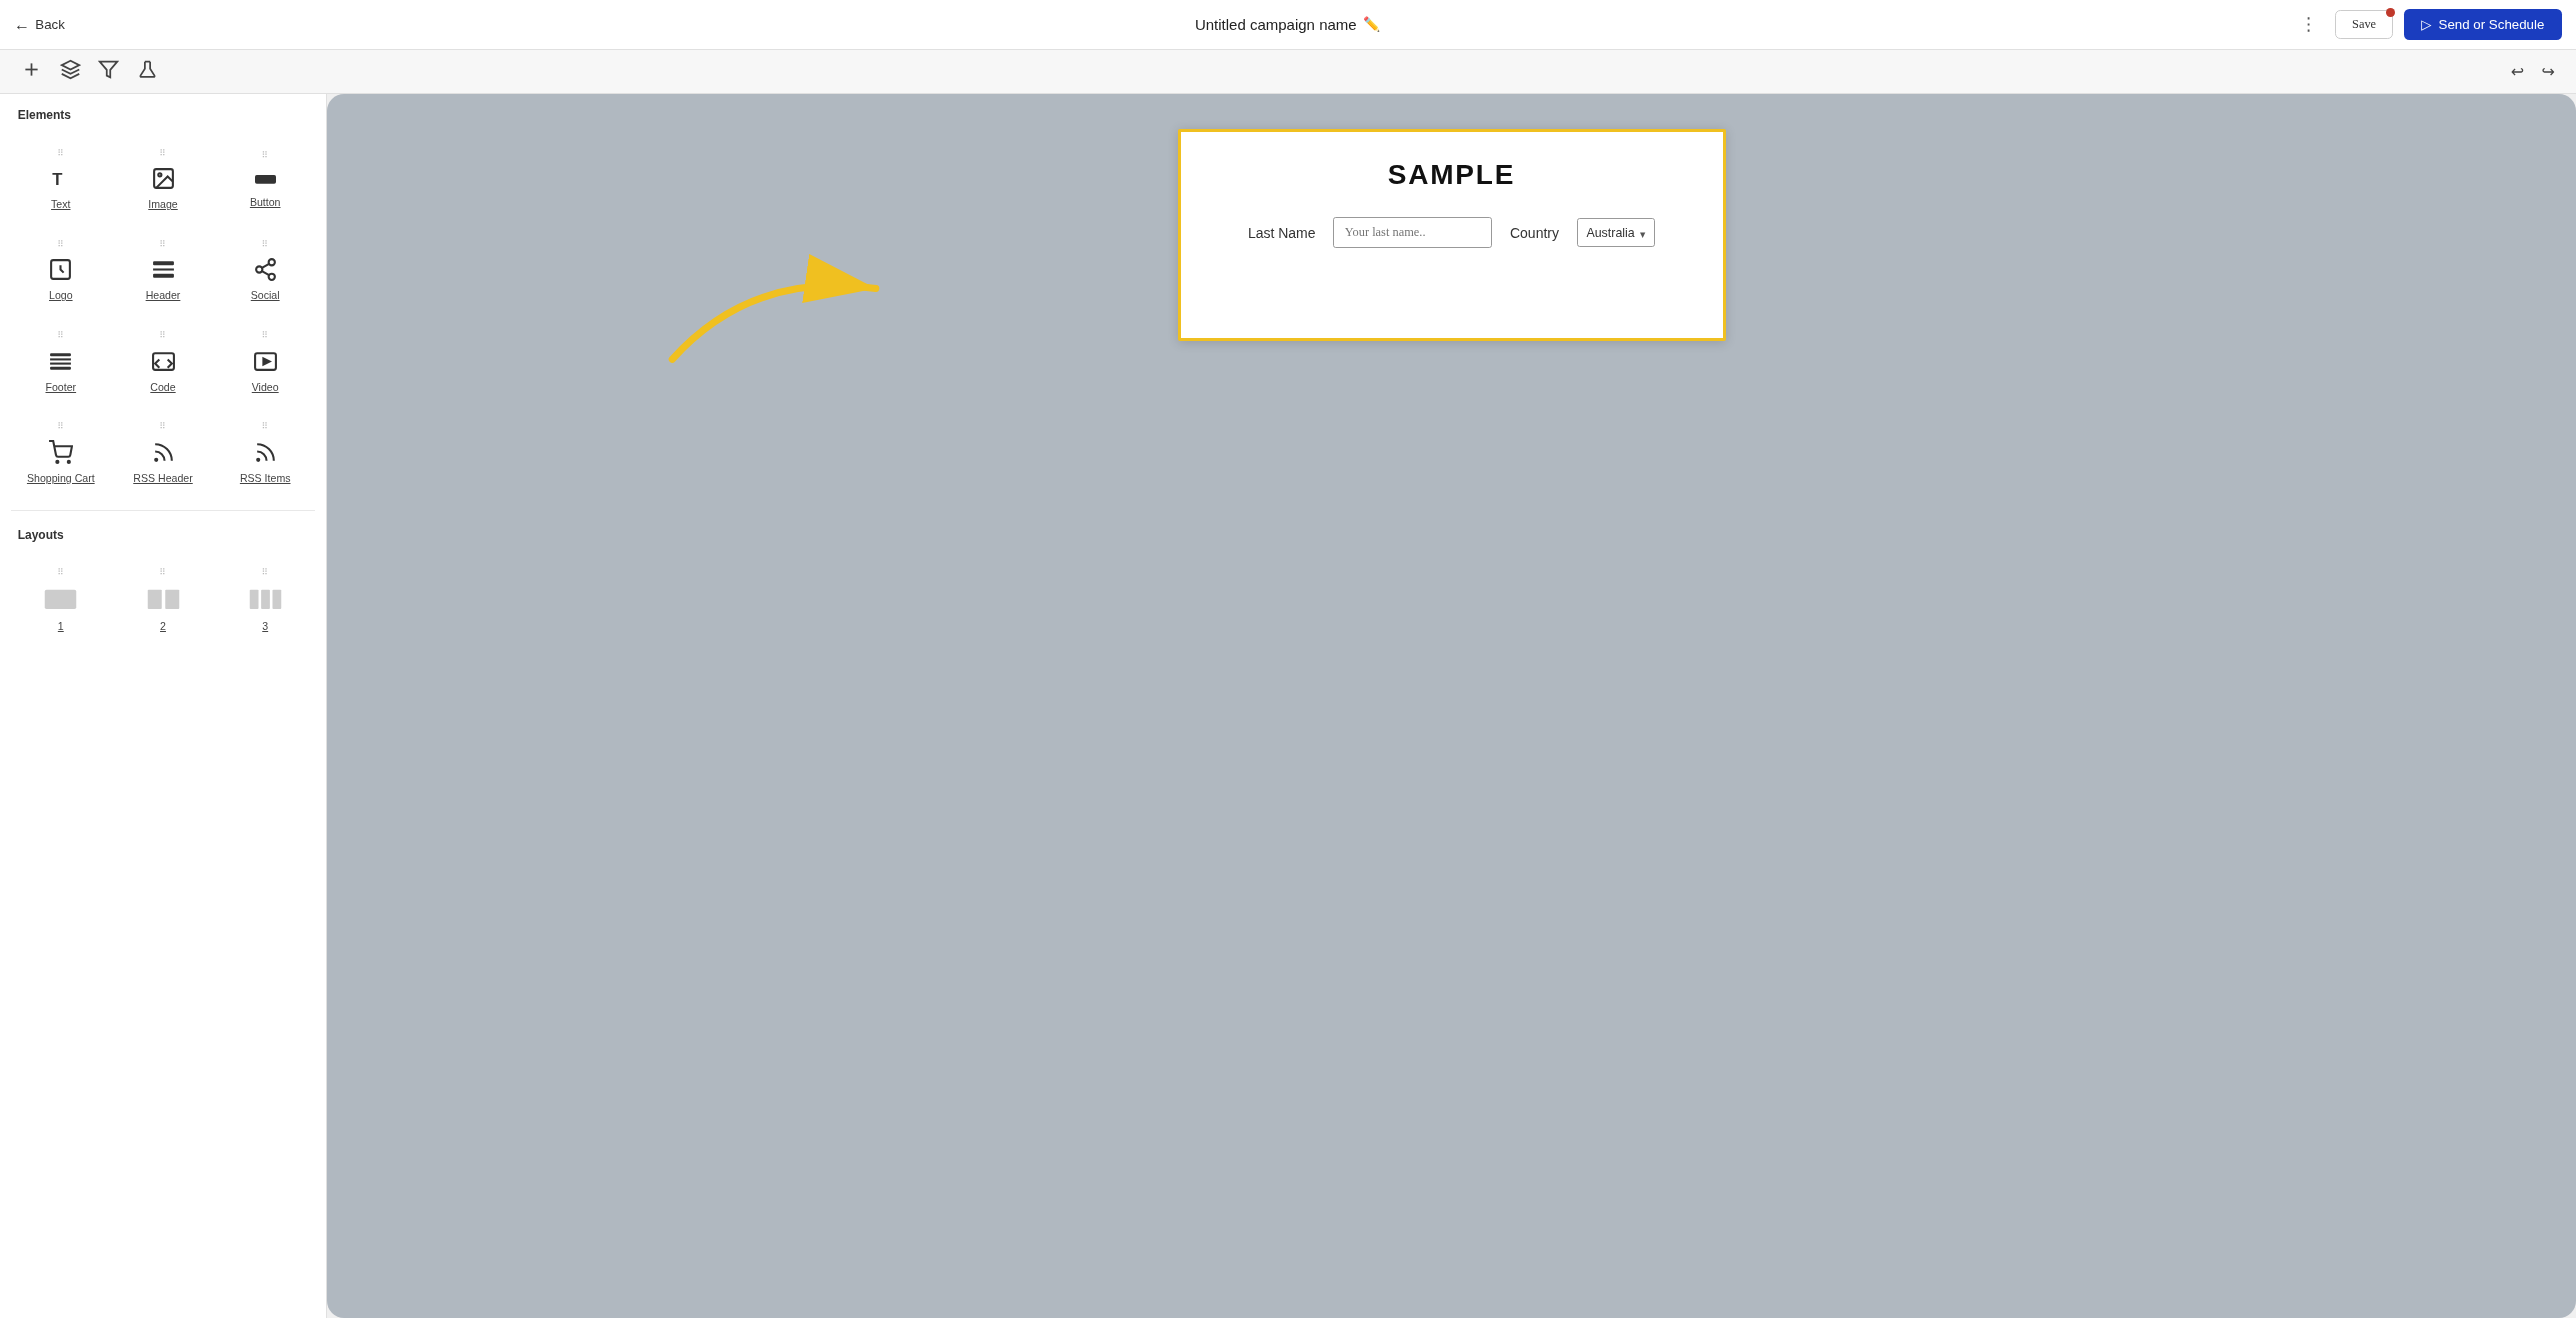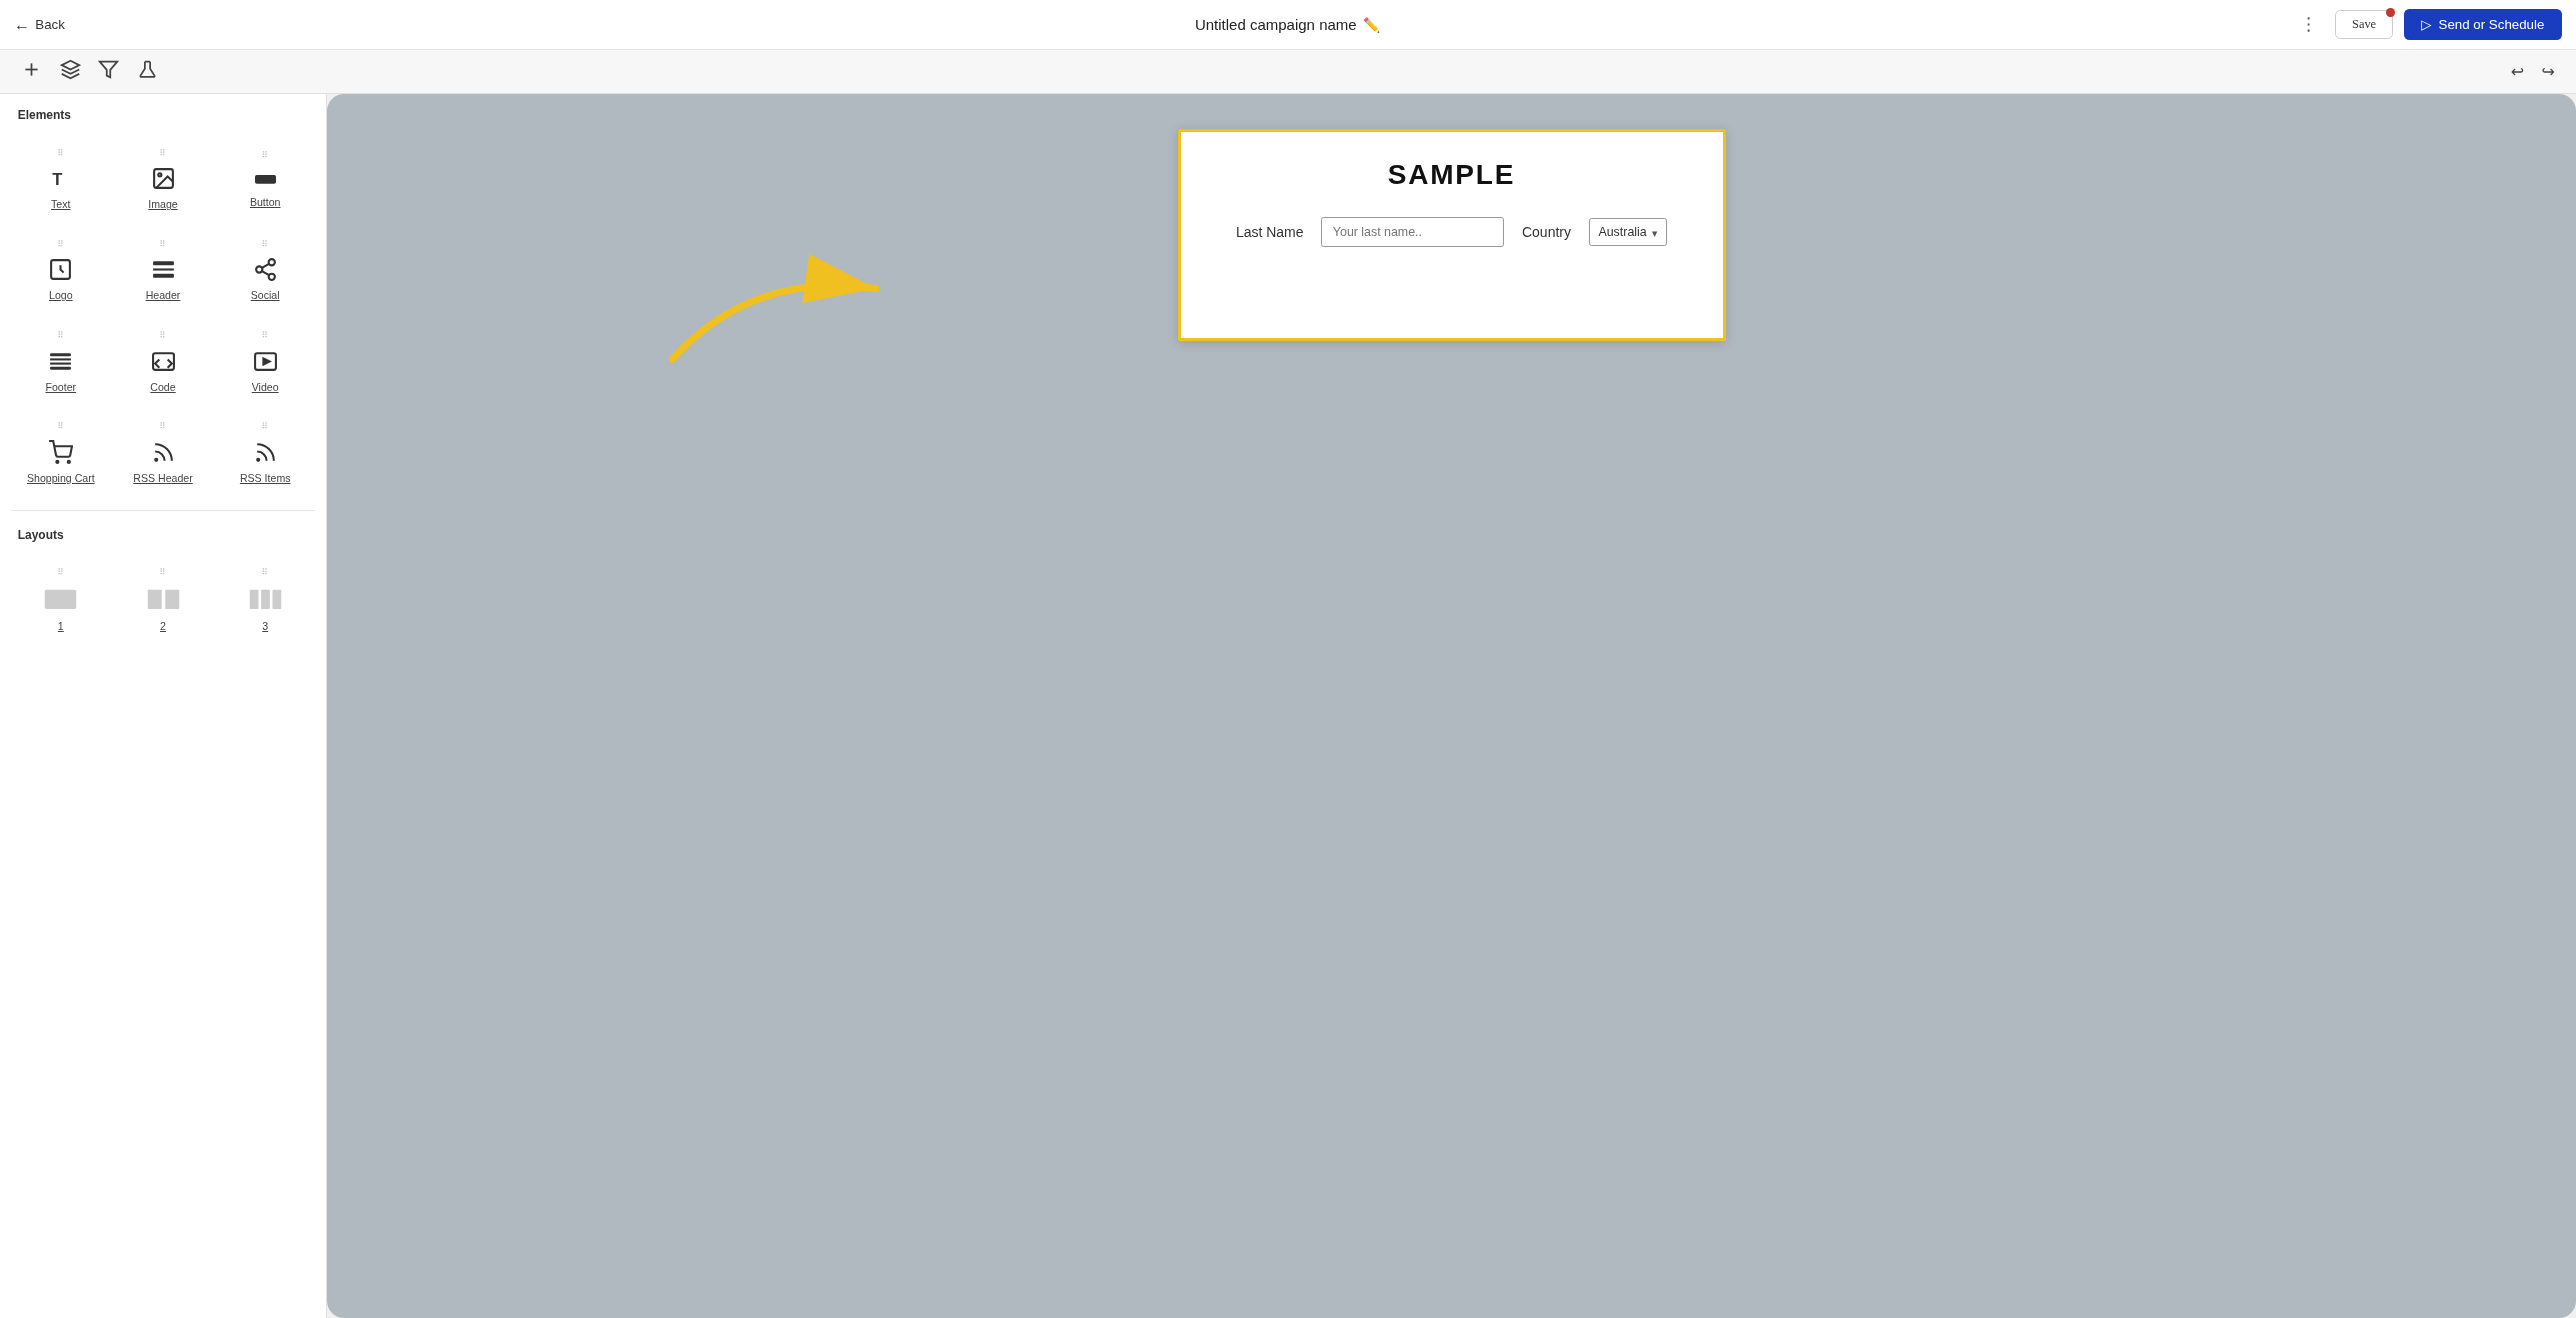--- a/index.html
+++ b/index.html
@@ -7,21 +7,21 @@
 
     
     .top-bar {
       display: flex; align-items: center; justify-content: space-between;
       background: #fff; height: 50px; padding: 0 14px;
       border-bottom: 0.9px solid #e0e0e0; position: relative; z-index: 10;
     }
     .top-bar-left { display: flex; align-items: center; gap: 7px; }
     .back-btn { display: flex; align-items: center; gap: 5.3px; background: none; border: none; cursor: pointer; font-size: 13.3px; color: #333; }
     .back-arrow { font-size: 16px; }
-    .top-bar-center { display: flex; align-items: center; gap: 7px; position: absolute; left: 50%; transform: translateX(-50%); }
+    .top-bar-center { display: flex; gap: 7px; position: absolute; left: 50%; transform: translateX(-50%); }
     .campaign-title { font-size: 15px; color: #222; }
     .edit-icon { cursor: pointer; color: #666; font-size: 14px; }
     .top-bar-right { display: flex; align-items: center; gap: 10.6px; }
     .more-btn { background: none; border: none; cursor: pointer; font-size: 17.7px; color: #555; padding: 3.5px 7px; }
     .save-btn { background: none; border: 0.9px solid #ccc; border-radius: 5.3px; padding: 6.2px 16px; cursor: pointer; font-size: 12.4px; color: #333; position: relative; font-family: Liberation Serif, serif; }
     .notification-dot { width: 8.8px; height: 8.8px; background: #c0392b; border-radius: 50%; position: absolute; top: -2.7px; right: -2.7px; }
     .send-btn { background: #1a3dbf; color: #fff; border: none; border-radius: 5.3px; padding: 8px 17.7px; cursor: pointer; font-size: 13.3px; display: flex; align-items: center; gap: 7px; font-weight: 500; }
     .send-icon { font-size: 13.3px; }
 
     
@@ -57,21 +57,21 @@
     .email-preview {
       background: #fff; width: 548px; min-height: 212px; border-radius: 1.8px;
       box-shadow: 0 1.8px 10.6px rgba(0,0,0,0.15);
       border: 3.5px solid #f0c020;
       padding: 26.5px 35px;
       display: flex; flex-direction: column; align-items: center; gap: 26.5px;
     }
     .email-sample-title { font-size: 28px; font-weight: 800; letter-spacing: 1.8px; color: #111; }
     .email-form-row { display: flex; align-items: center; gap: 17.7px; }
     .form-label { font-size: 14px; color: #333; }
-    .form-input { border: 0.9px solid #999; border-radius: 2.7px; padding: 7px 10.6px; font-size: 12.4px; color: #999; width: 183px; }
+    .form-input { border: 0.9px solid #999; border-radius: 2.7px; padding: 7px 10.6px; font-size: 12.4px; color: #999; width: 159px; font-family: Liberation Serif, serif; }
     .select-wrapper { display: flex; align-items: flex-end; border: 0.9px solid #999; border-radius: 2.7px; padding: 6.2px 8.8px; gap: 5.3px; }
     .select-text { font-size: 12.4px; color: #333; }
     .chevron-down { font-size: 10.6px; color: #555; }
 
     
     .arrow-annotation { position: absolute; left: 292px; top: 106px; width: 310px; height: 177px; pointer-events: none; }
 
     
     .sidebar-divider { height: 0.9px; background: #e8e8e8; margin: 3.5px 10.6px; }
 

